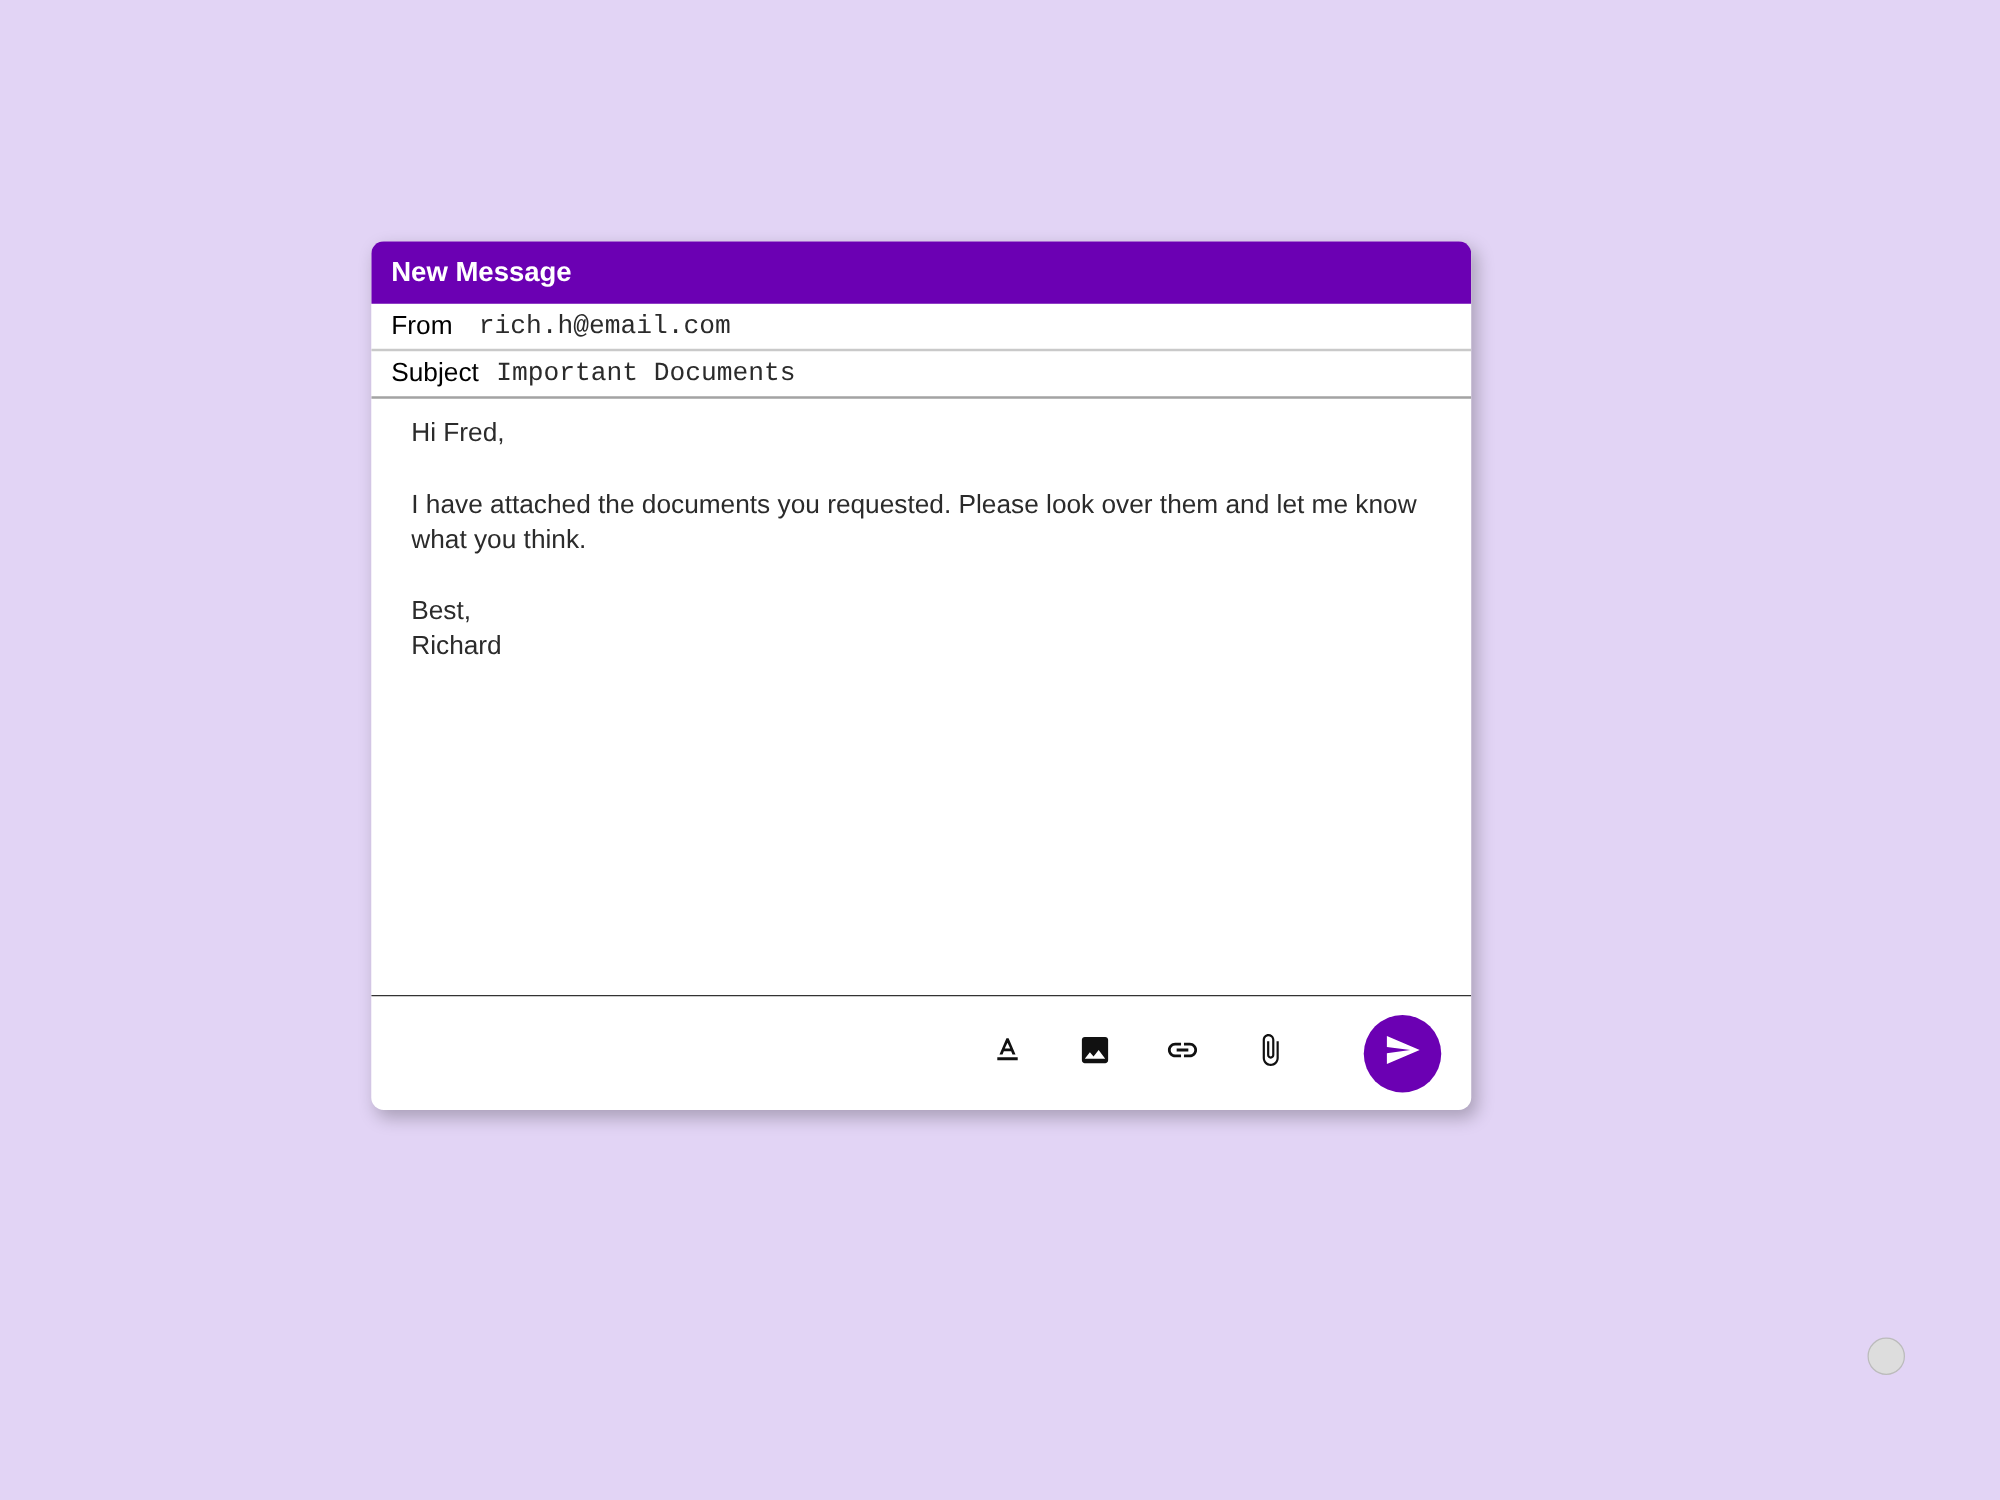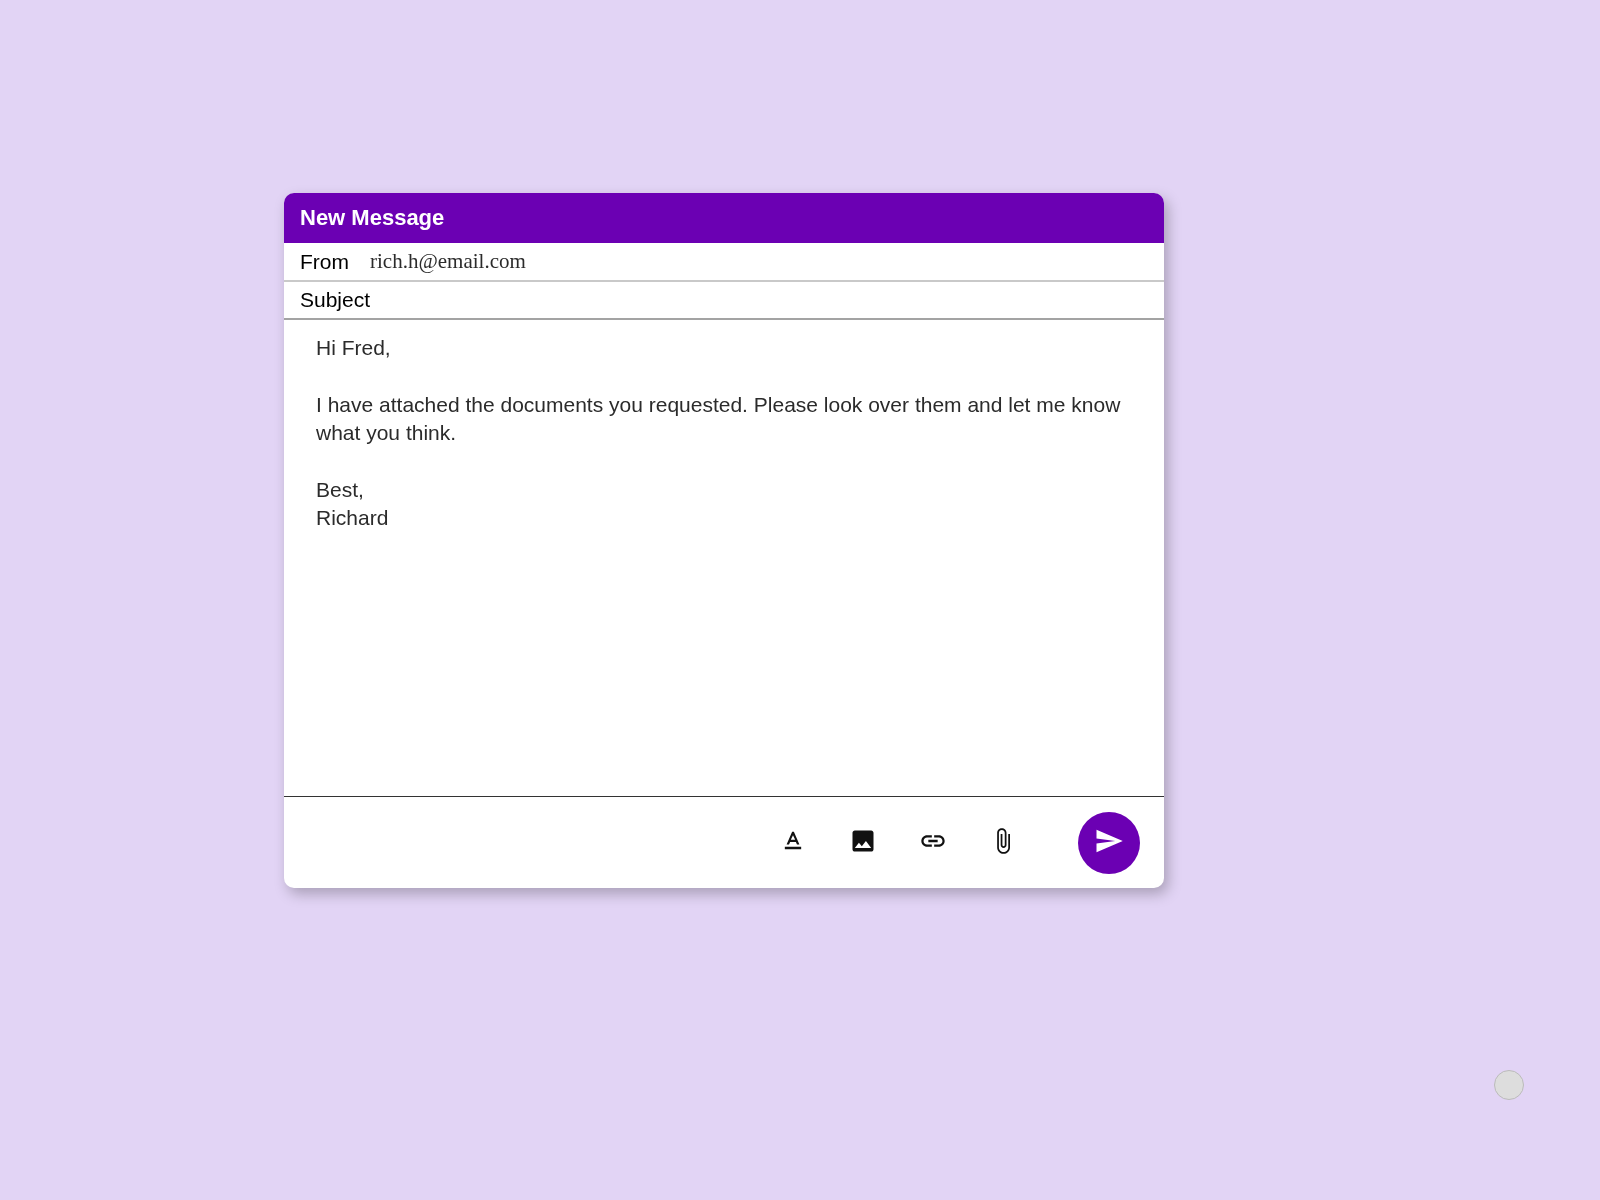--- a/index.html
+++ b/index.html
@@ -10,21 +10,21 @@
     body {
       width: 1600px;
       height: 1200px;
       background-color: #e2d4f5;
       font-family: 'Segoe UI', Tahoma, Geneva, sans-serif;
       position: relative;
       overflow: hidden;
     }
     .compose-window {
       position: absolute;
-      left: 284px;
+      left: 297px;
       top: 193px;
       width: 880px;
       height: 695px;
       background: #fff;
       border-radius: 10px;
       box-shadow: 4px 6px 14px rgba(0,0,0,0.25);
       display: flex;
       flex-direction: column;
       overflow: hidden;
     }
@@ -51,21 +51,21 @@
     }
     .field-row.subject .label {
       width: 84px;
     }
     .field-row .value-input {
       border: none;
       outline: none;
       font-size: 21px;
       color: #2b2b2b;
       width: 100%;
-      font-family: Liberation Serif, serif;
+      font-family: Liberation Mono, monospace;
       background: transparent;
     }
     .subject-block {
       border-top: 1px solid #c9c9c9;
       border-bottom: 2px solid #a3a3a3;
     }
     .body-area {
       flex: 1;
       padding: 14px 32px;
       font-size: 21px;
@@ -149,20 +149,21 @@
   <div class="fields">
     <div class="field-row">
       <span class="label">From</span>
       <input class="value-input" value="rich.h@email.com" style="">
     </div>
   </div>
 
   <div class="subject-block">
     <div class="field-row subject">
       <span class="label">Subject</span>
+      <input class="value-input" value="Important Documents" style="">
     </div>
   </div>
 
   <div class="body-area">
     <textarea class="body-textarea" id="body-textarea" style="">Hi Fred,
 
 I have attached the documents you requested. Please look over them and let me know what you think.
 
 Best,
 Richard</textarea>

